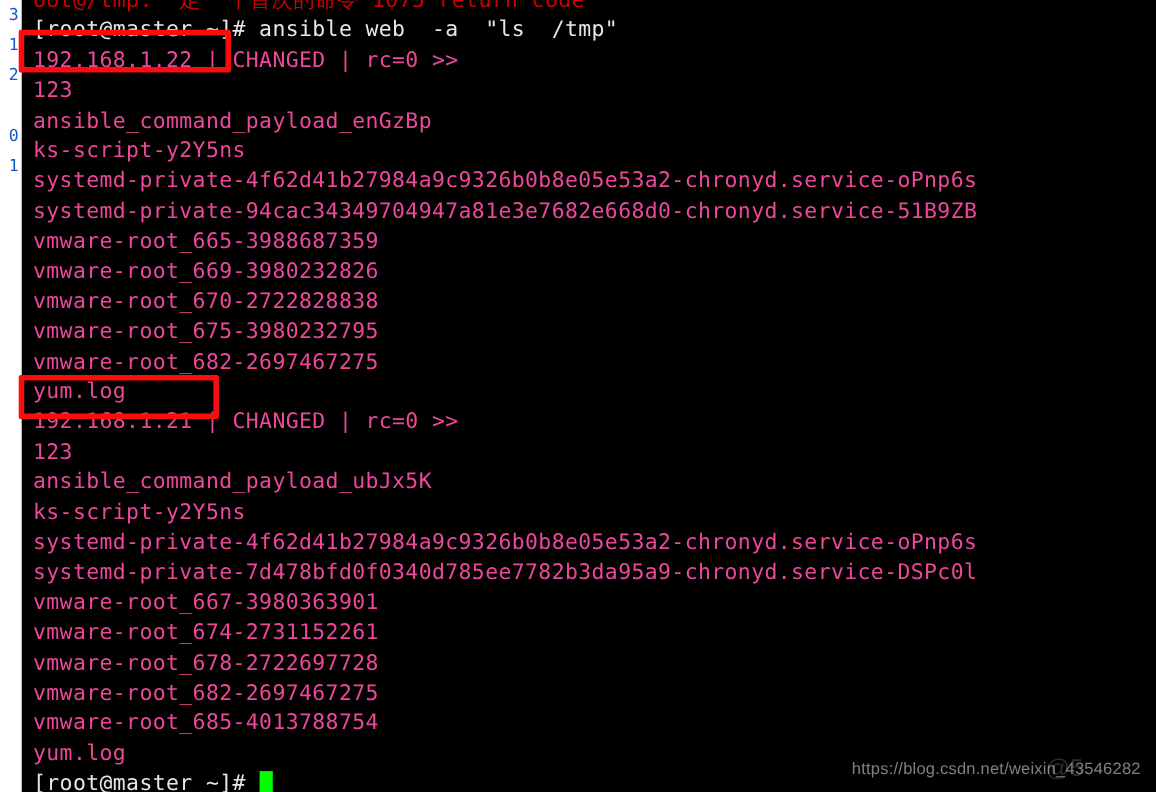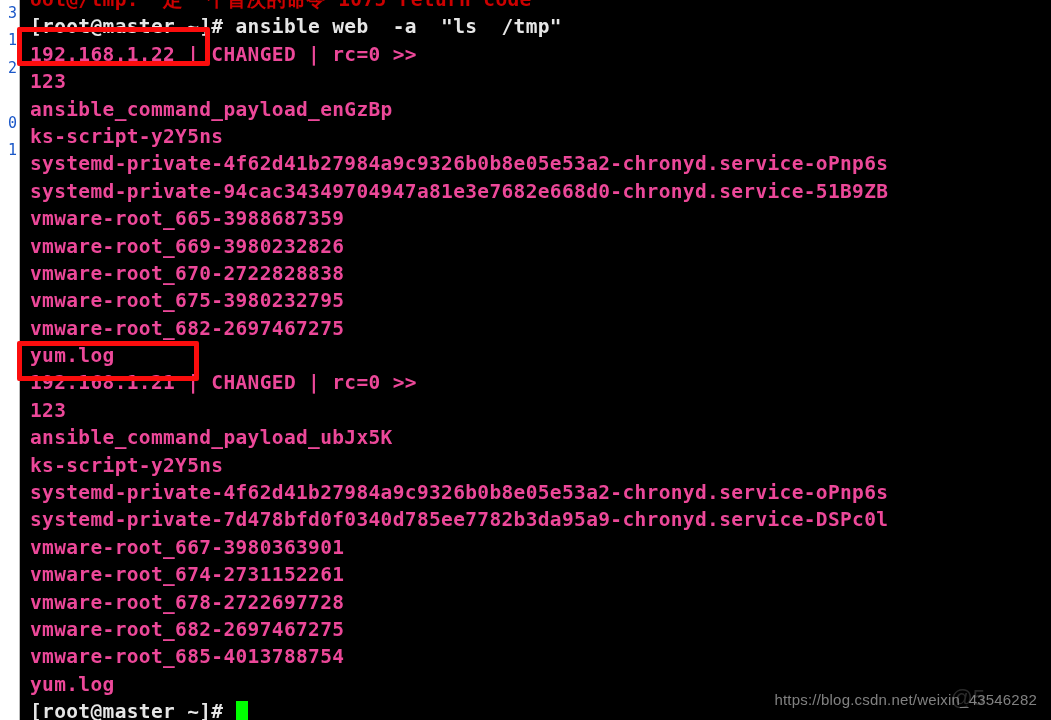--- a/index.html
+++ b/index.html
@@ -52,21 +52,20 @@
 
   
   #terminal {
     position: absolute;
     left: 21px;
     top: 0;
     width: 1030px;
     height: 720px;
     background: #000000;
     overflow: hidden;
-    font-weight: bold;
   }
 
   #term-lines {
     position: absolute;
     left: 9px;
     top: -14px;
     width: 1020px;
     white-space: pre;
     font-family: "DejaVu Sans Mono", "Liberation Mono", monospace;
     font-size: 19.5px;

